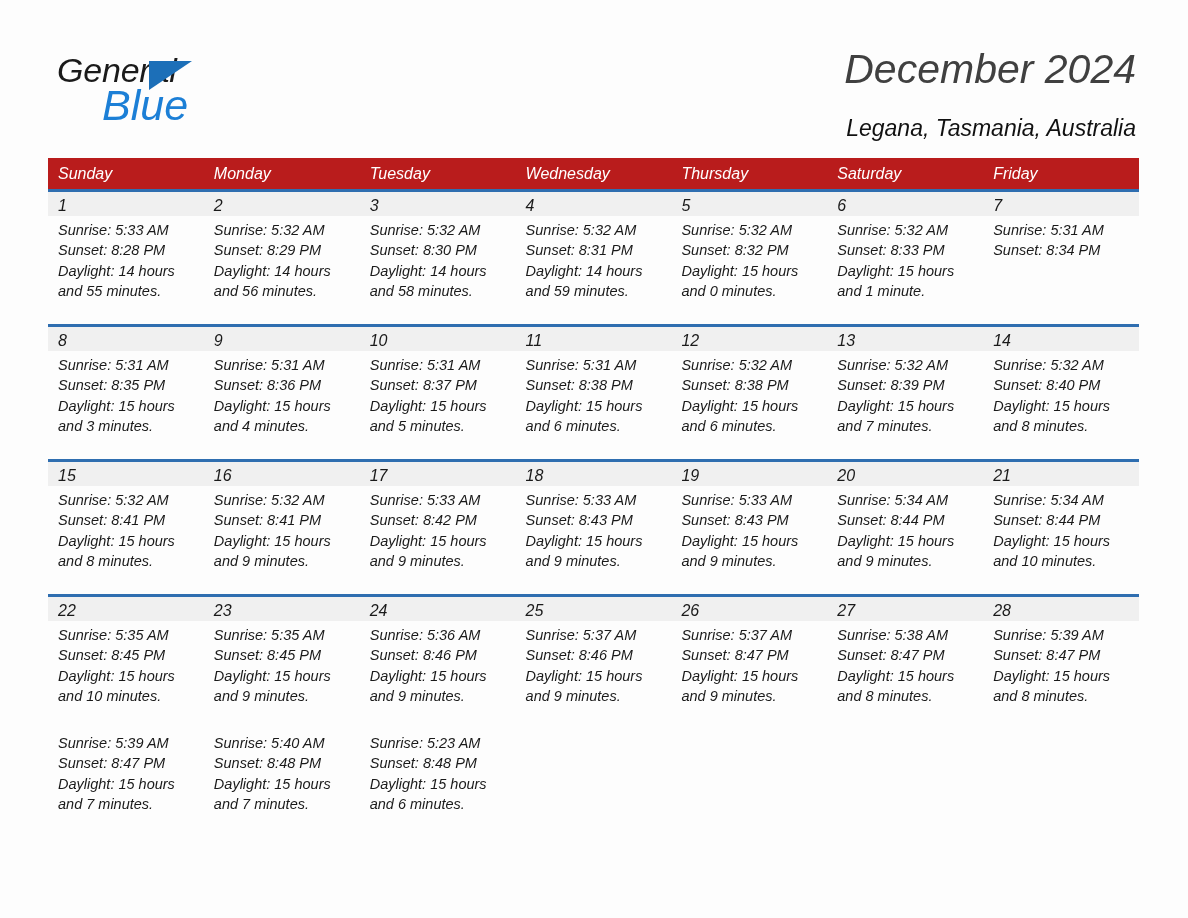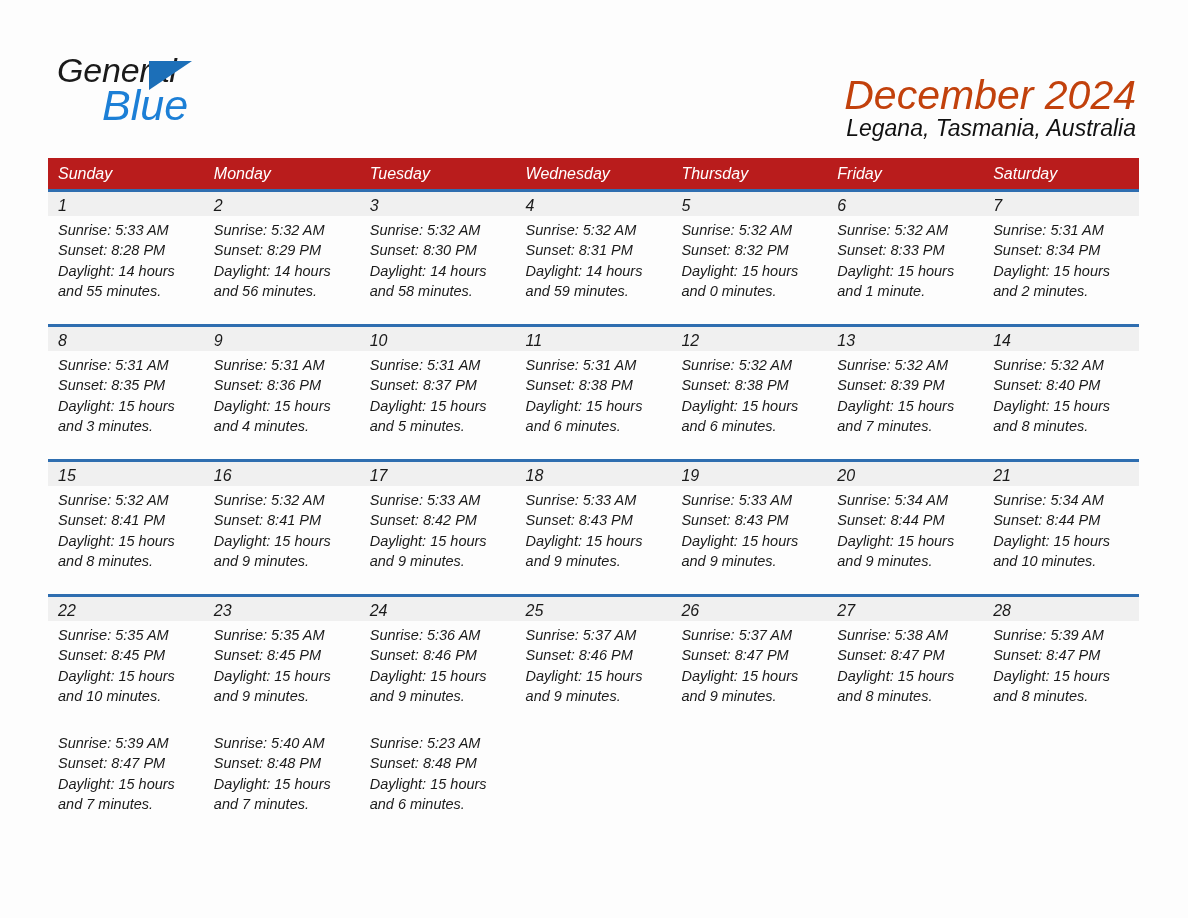--- a/index.html
+++ b/index.html
@@ -59,23 +59,23 @@
     position: absolute;
     left: 45px;
     top: 35px;
     font-size: 43px;
     color: #1c7fd6;
     line-height: 40px;
   }
   .title {
     position: absolute;
     right: 52px;
-    top: 70px;
+    top: 44px;
     font-size: 41px;
-    color: #c2410c;
+    color: #404040;
     line-height: 50px;
     white-space: nowrap;
   }
   .subtitle {
     position: absolute;
     right: 52px;
     top: 114px;
     font-size: 23px;
     color: #111;
     line-height: 28px;
@@ -160,22 +160,22 @@
     <div class="subtitle">Legana, Tasmania, Australia</div>
   </div>
 
   <div class="calendar">
     <div class="cal-header">
       <div class="hcell">Sunday</div>
       <div class="hcell">Monday</div>
       <div class="hcell">Tuesday</div>
       <div class="hcell">Wednesday</div>
       <div class="hcell">Thursday</div>
+      <div class="hcell">Saturday</div>
       <div class="hcell">Friday</div>
-      <div class="hcell">Saturday</div>
     </div>
 
     <div class="week">
       <div class="numrow">
         <div class="numcell">1</div>
         <div class="numcell">2</div>
         <div class="numcell">3</div>
         <div class="numcell">4</div>
         <div class="numcell">5</div>
         <div class="numcell">6</div>
@@ -208,21 +208,20 @@
           <div class="daylight">Daylight: 15 hours and 0 minutes.</div>
         </div>
         <div class="bodycell">
           <div>Sunrise: 5:32 AM</div>
           <div>Sunset: 8:33 PM</div>
           <div class="daylight">Daylight: 15 hours and 1 minute.</div>
         </div>
         <div class="bodycell">
           <div>Sunrise: 5:31 AM</div>
           <div>Sunset: 8:34 PM</div>
-          <div class="daylight">Daylight: 15 hours and 2 minutes.</div>
         </div>
       </div>
     </div>
 
     <div class="week">
       <div class="numrow">
         <div class="numcell">8</div>
         <div class="numcell">9</div>
         <div class="numcell">10</div>
         <div class="numcell">11</div>

